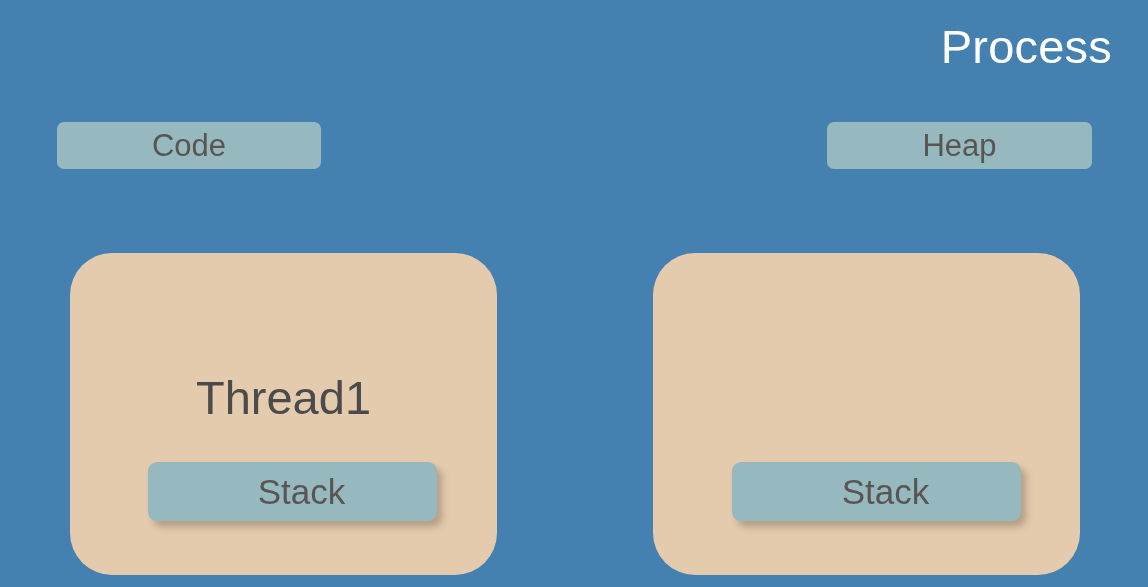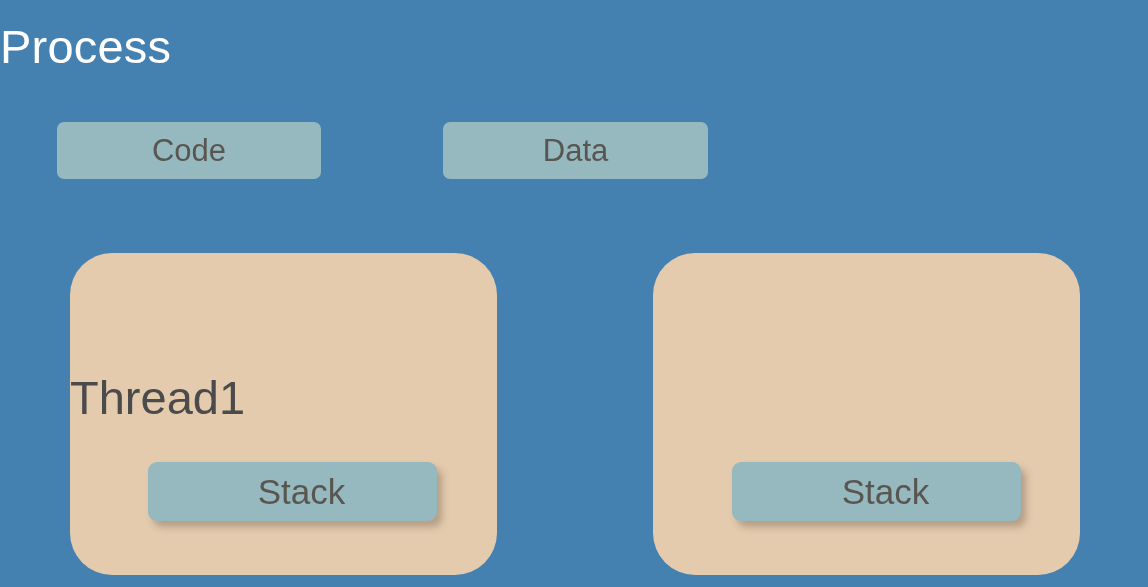--- a/index.html
+++ b/index.html
@@ -20,34 +20,34 @@
     background: #4480b0;
     overflow: hidden;
   }
 
   
   .diagram-title {
     position: absolute;
     left: 0;
     top: 17px;
     width: 1112px;
-    text-align: left;
+    text-align: right;
     color: #ffffff;
     font-size: 47px;
     font-weight: 400;
     letter-spacing: 0.2px;
     line-height: 60px;
     white-space: nowrap;
   }
 
   
   .segment-box {
     position: absolute;
     top: 122px;
-    height: 57px;
+    height: 47px;
     background: #96b9c0;
     border-radius: 7px;
     display: flex;
     align-items: center;
     justify-content: center;
   }
   .segment-label {
     color: #595550;
     font-size: 31px;
     font-weight: 400;
@@ -67,20 +67,21 @@
     border-radius: 42px;
   }
   #thread-box-1 { left: 70px;  width: 427px; }
   #thread-box-2 { left: 653px; width: 427px; }
 
   .thread-label {
     position: absolute;
     left: 0;
     top: 119px;
     width: 100%;
+    text-align: center;
     color: #4b4b4b;
     font-size: 47px;
     font-weight: 400;
     line-height: 52px;
     white-space: nowrap;
   }
 
   
   .stack-box {
     position: absolute;
@@ -109,24 +110,24 @@
 <body>
 
 <div id="canvas">
 
   <div class="diagram-title">Process</div>
 
   <div class="segment-box" id="segment-code">
     <span class="segment-label">Code</span>
   </div>
 
-  <div class="segment-box" id="segment-data">
-    <span class="segment-label">Data</span>
+
+  <div class="segment-box" id="segment-heap">
+    <span class="segment-label">Heap</span>
   </div>
-
 
   <div class="thread-box" id="thread-box-1">
     <div class="thread-label">Thread1</div>
     <div class="stack-box">
       <span class="stack-label">Stack</span>
     </div>
   </div>
 
   <div class="thread-box" id="thread-box-2">
     <div class="stack-box">

